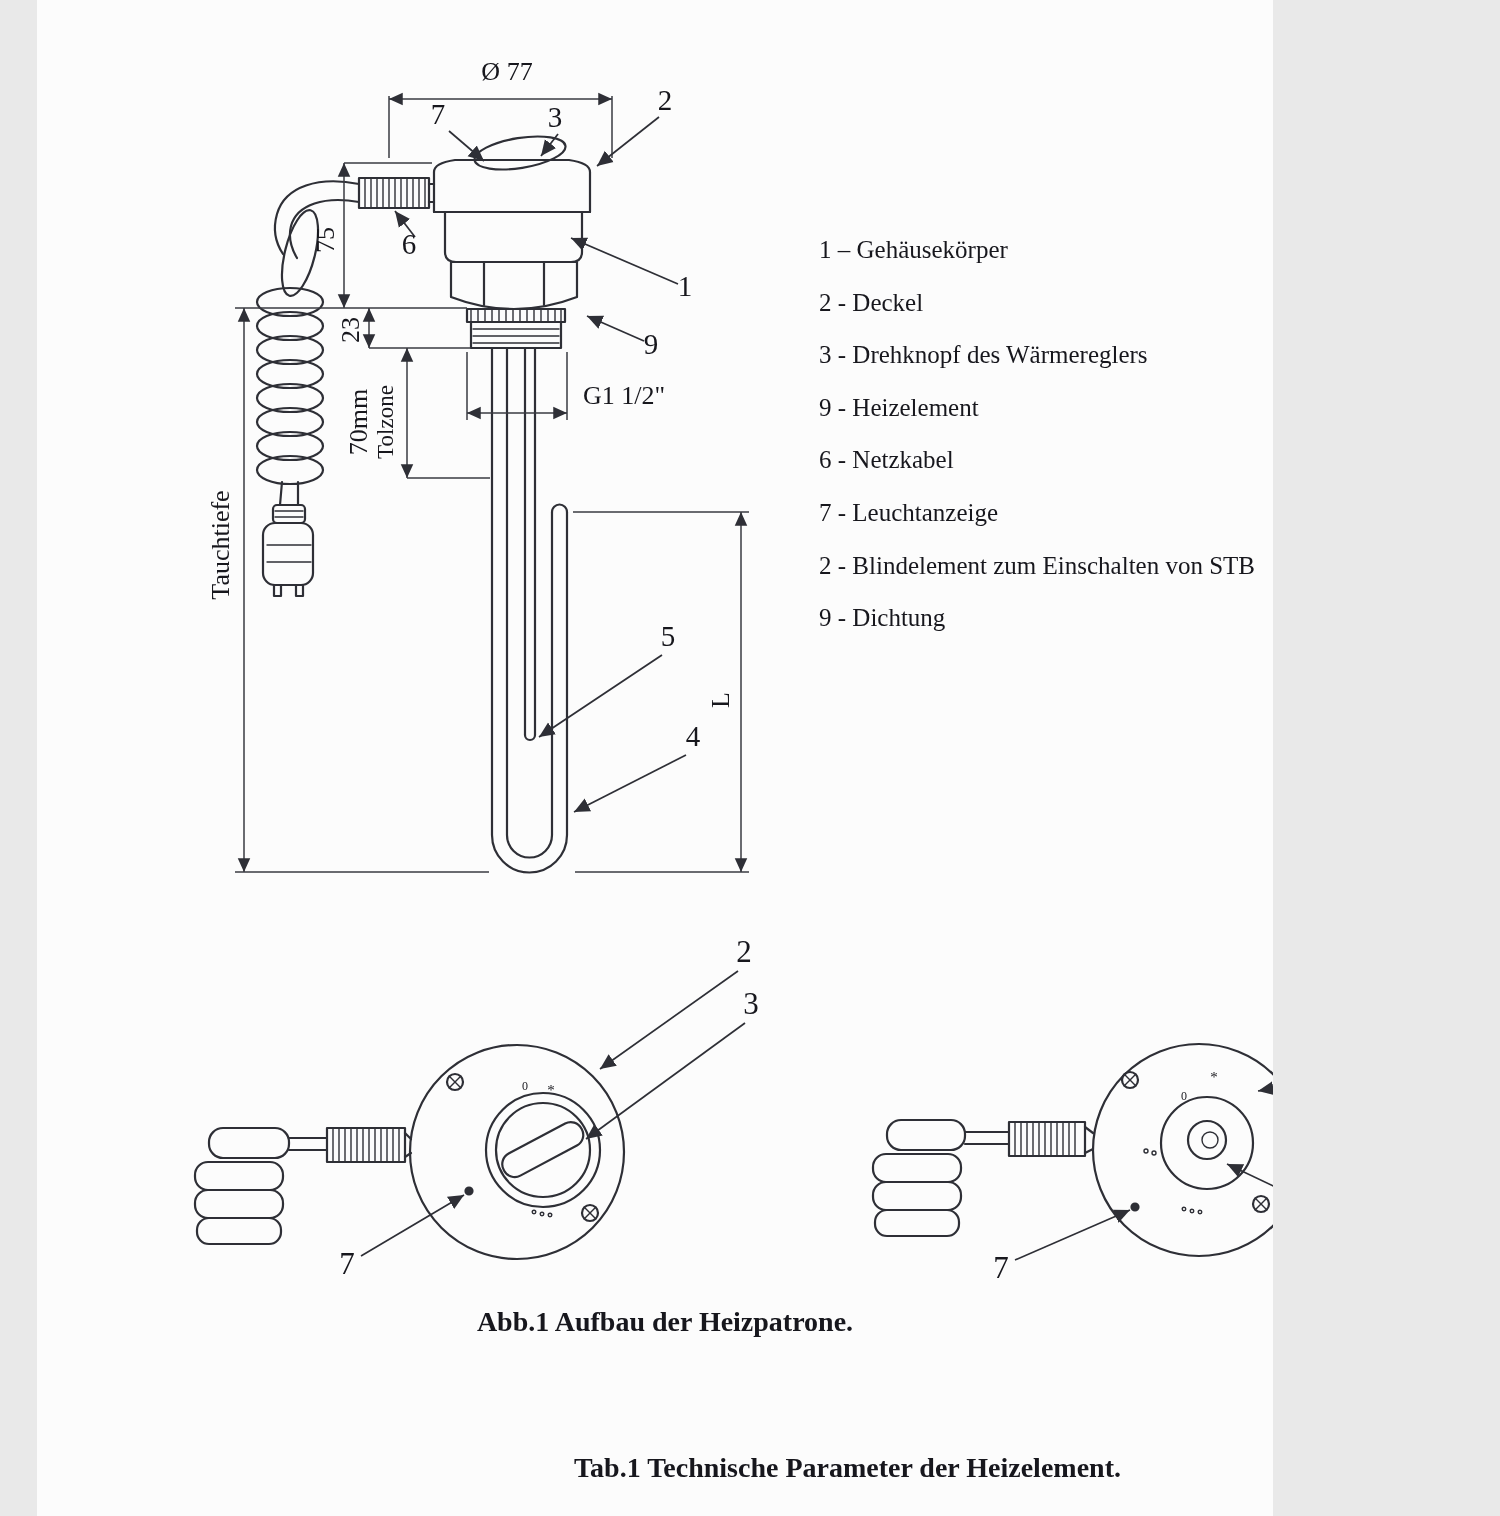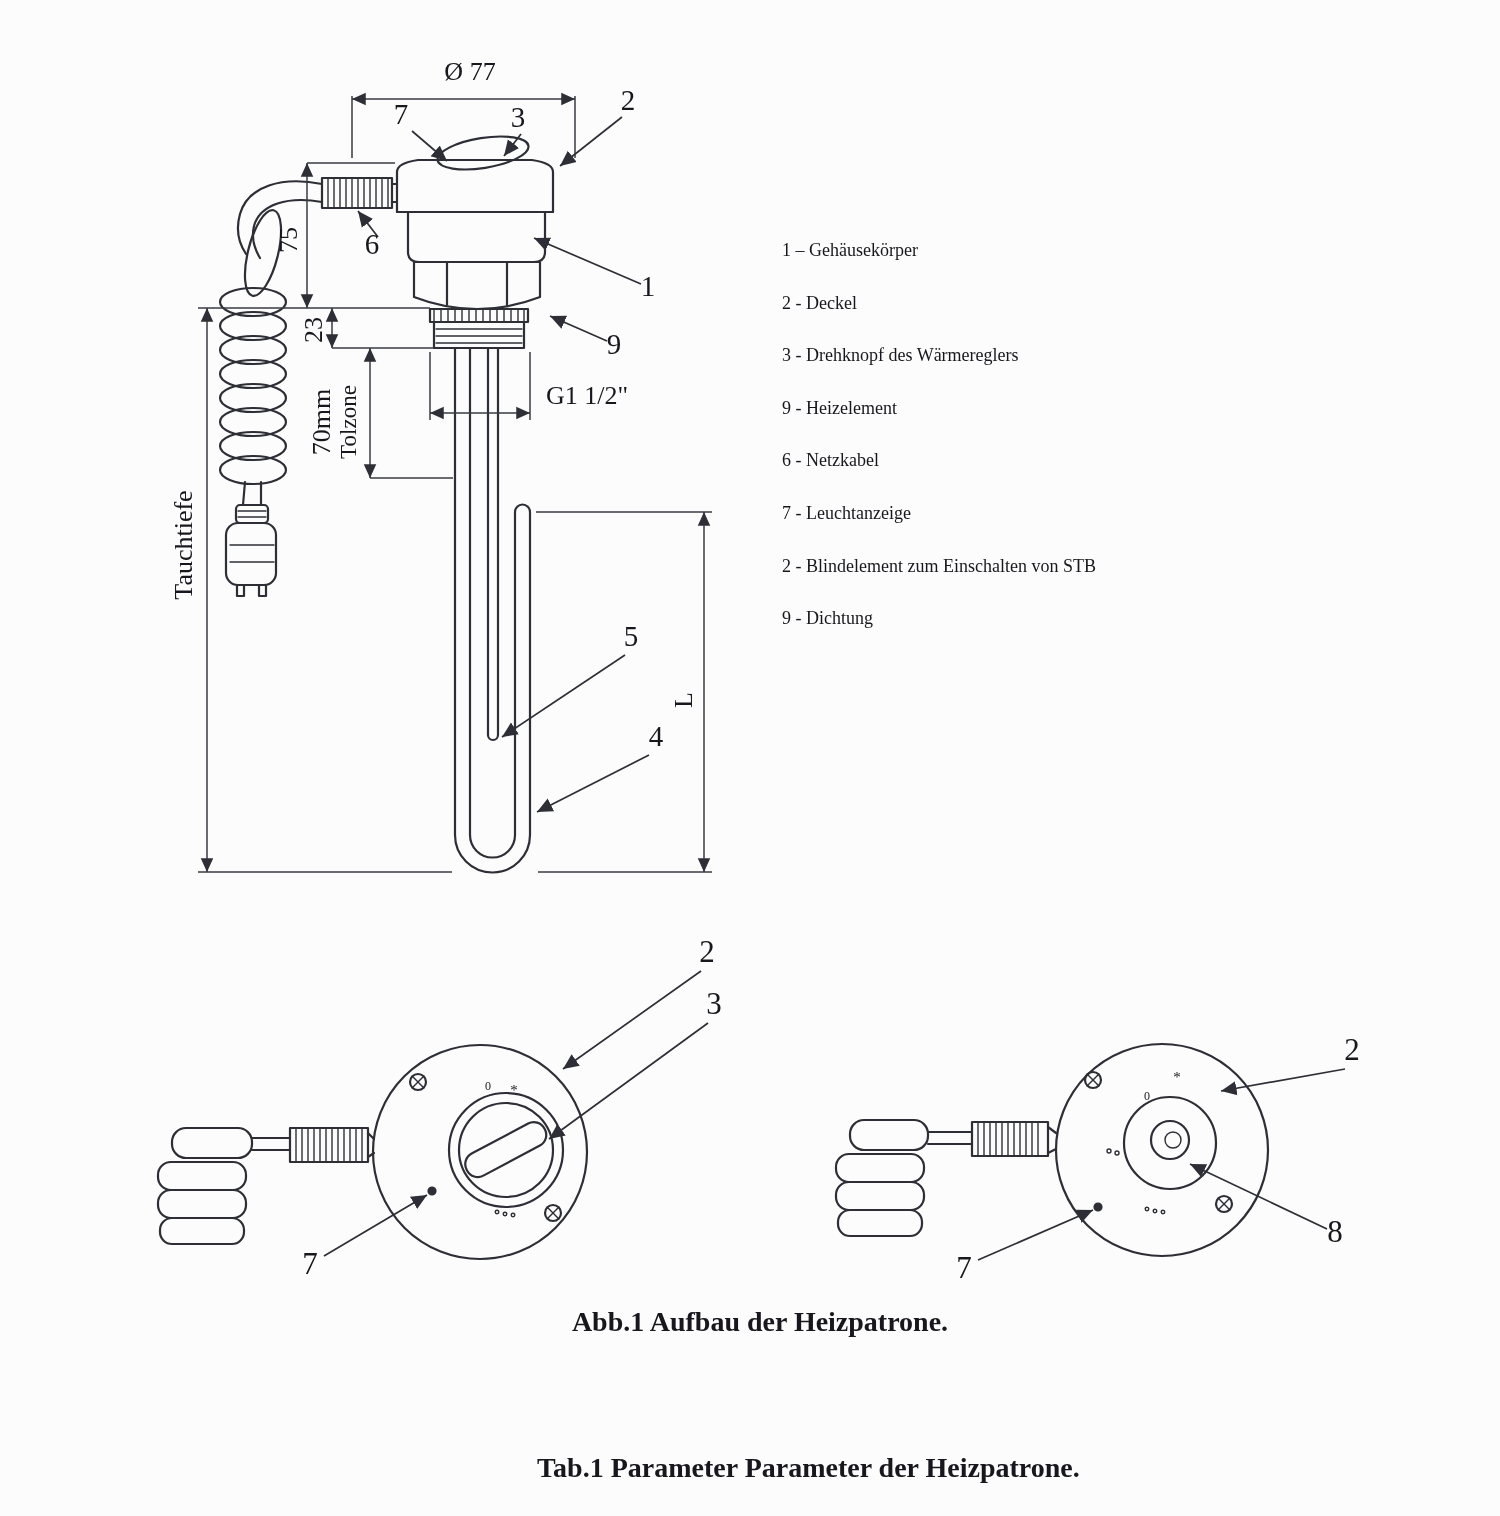--- a/index.html
+++ b/index.html
@@ -1,30 +1,30 @@
 <!DOCTYPE html>
 <html><head>
 <meta charset="utf-8">
 <style>
   html,body{margin:0;padding:0;background:#e9e9e9;}
-  .page{position:relative;width:1500px;height:1516px;background:#fcfcfc;overflow:hidden;
-        font-family:"Liberation Serif","DejaVu Serif",serif;color:#17171d;}
+  .page{position:relative;width:1236px;height:1516px;background:#fcfcfc;overflow:hidden;
+        font-family:"Liberation Serif","DejaVu Serif",serif;color:#17171d;margin-left:37px;}
   svg{position:absolute;left:0;top:0;}
   .ln{fill:none;stroke:#2e2f36;stroke-width:2.2;stroke-linecap:round;stroke-linejoin:round;}
   .thin{fill:none;stroke:#2e2f36;stroke-width:1.4;}
   .dim{fill:none;stroke:#3a3b42;stroke-width:1.5;}
   .lead{fill:none;stroke:#2e2f36;stroke-width:1.7;}
   .t{fill:#17171d;font-family:"Liberation Serif","DejaVu Serif",serif;}
   .callout{font-size:29px;}
   .callout-big{font-size:31px;}
   .dimtx{font-size:26px;}
   .dimtx-sm{font-size:23px;}
   .mark{font-size:15px;}
   .mark-sm{font-size:12px;}
-  .legend{position:absolute;left:782px;top:224px;font-size:18px;line-height:52.6px;color:#17171d;}
+  .legend{position:absolute;left:782px;top:224px;font-size:25px;line-height:52.6px;color:#17171d;}
   .caption{position:absolute;left:0;right:0;top:1306px;text-align:center;padding-left:20px;
            font-weight:bold;font-size:28px;}
   .table-caption{position:absolute;left:537px;top:1452px;font-weight:bold;font-size:28px;}
 </style>
 </head>
 <body>
 
 <div class="page">
 
 <svg width="1500" height="1516" viewBox="0 0 1500 1516">
@@ -300,15 +300,15 @@
   <div class="legend-item">2 - Deckel</div>
   <div class="legend-item">3 - Drehknopf des Wärmereglers</div>
   <div class="legend-item">9 - Heizelement</div>
   <div class="legend-item">6 - Netzkabel</div>
   <div class="legend-item">7 - Leuchtanzeige</div>
   <div class="legend-item">2 - Blindelement zum Einschalten von STB</div>
   <div class="legend-item">9 - Dichtung</div>
 </div>
 
 <div class="caption">Abb.1 Aufbau der Heizpatrone.</div>
-<div class="table-caption">Tab.1 Parameter Parameter der Heizpatrone.</div>
+<div class="table-caption">Tab.1 Technische Parameter der Heizelement.</div>
 
 </div>
 
 </body></html>

